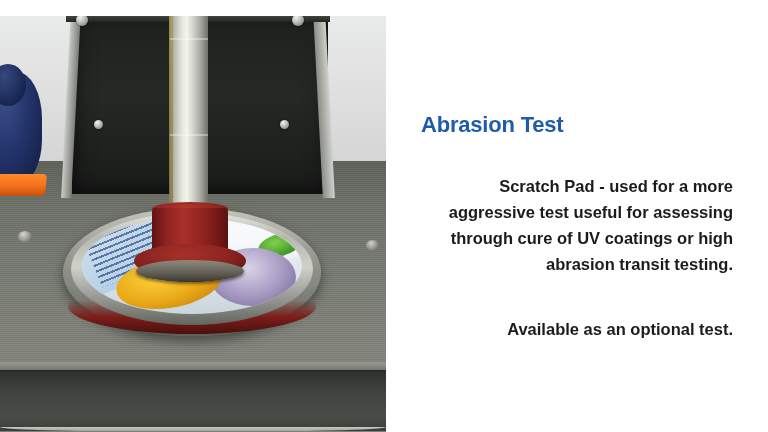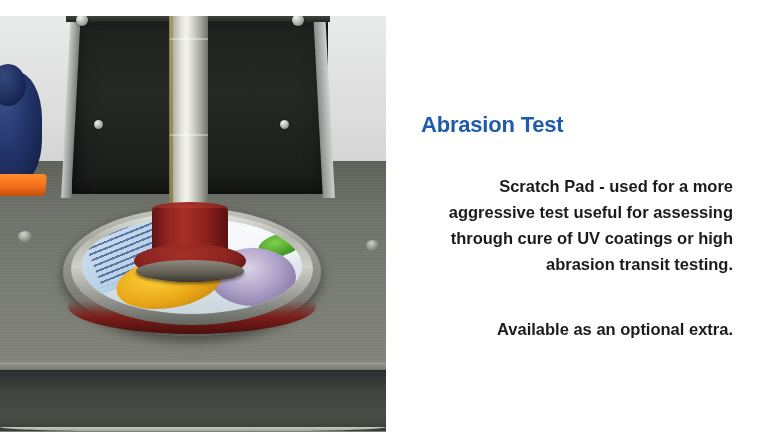--- a/index.html
+++ b/index.html
@@ -386,16 +386,16 @@
     </div>
     <div class="panel-hilite"></div>
     <div class="base"></div>
     <div class="base-seam"></div>
     <div class="base-seam base-seam2"></div>
   </div>
 
   <div class="textpanel">
     <div class="heading">Abrasion Test</div>
     <div class="para para-1">Scratch Pad - used for a more aggressive test useful for assessing through cure of UV coatings or high abrasion transit testing.</div>
-    <div class="para para-2">Available as an optional extra.</div>
+    <div class="para para-2">Available as an optional test.</div>
   </div>
 
 </div>
 
 </body></html>

